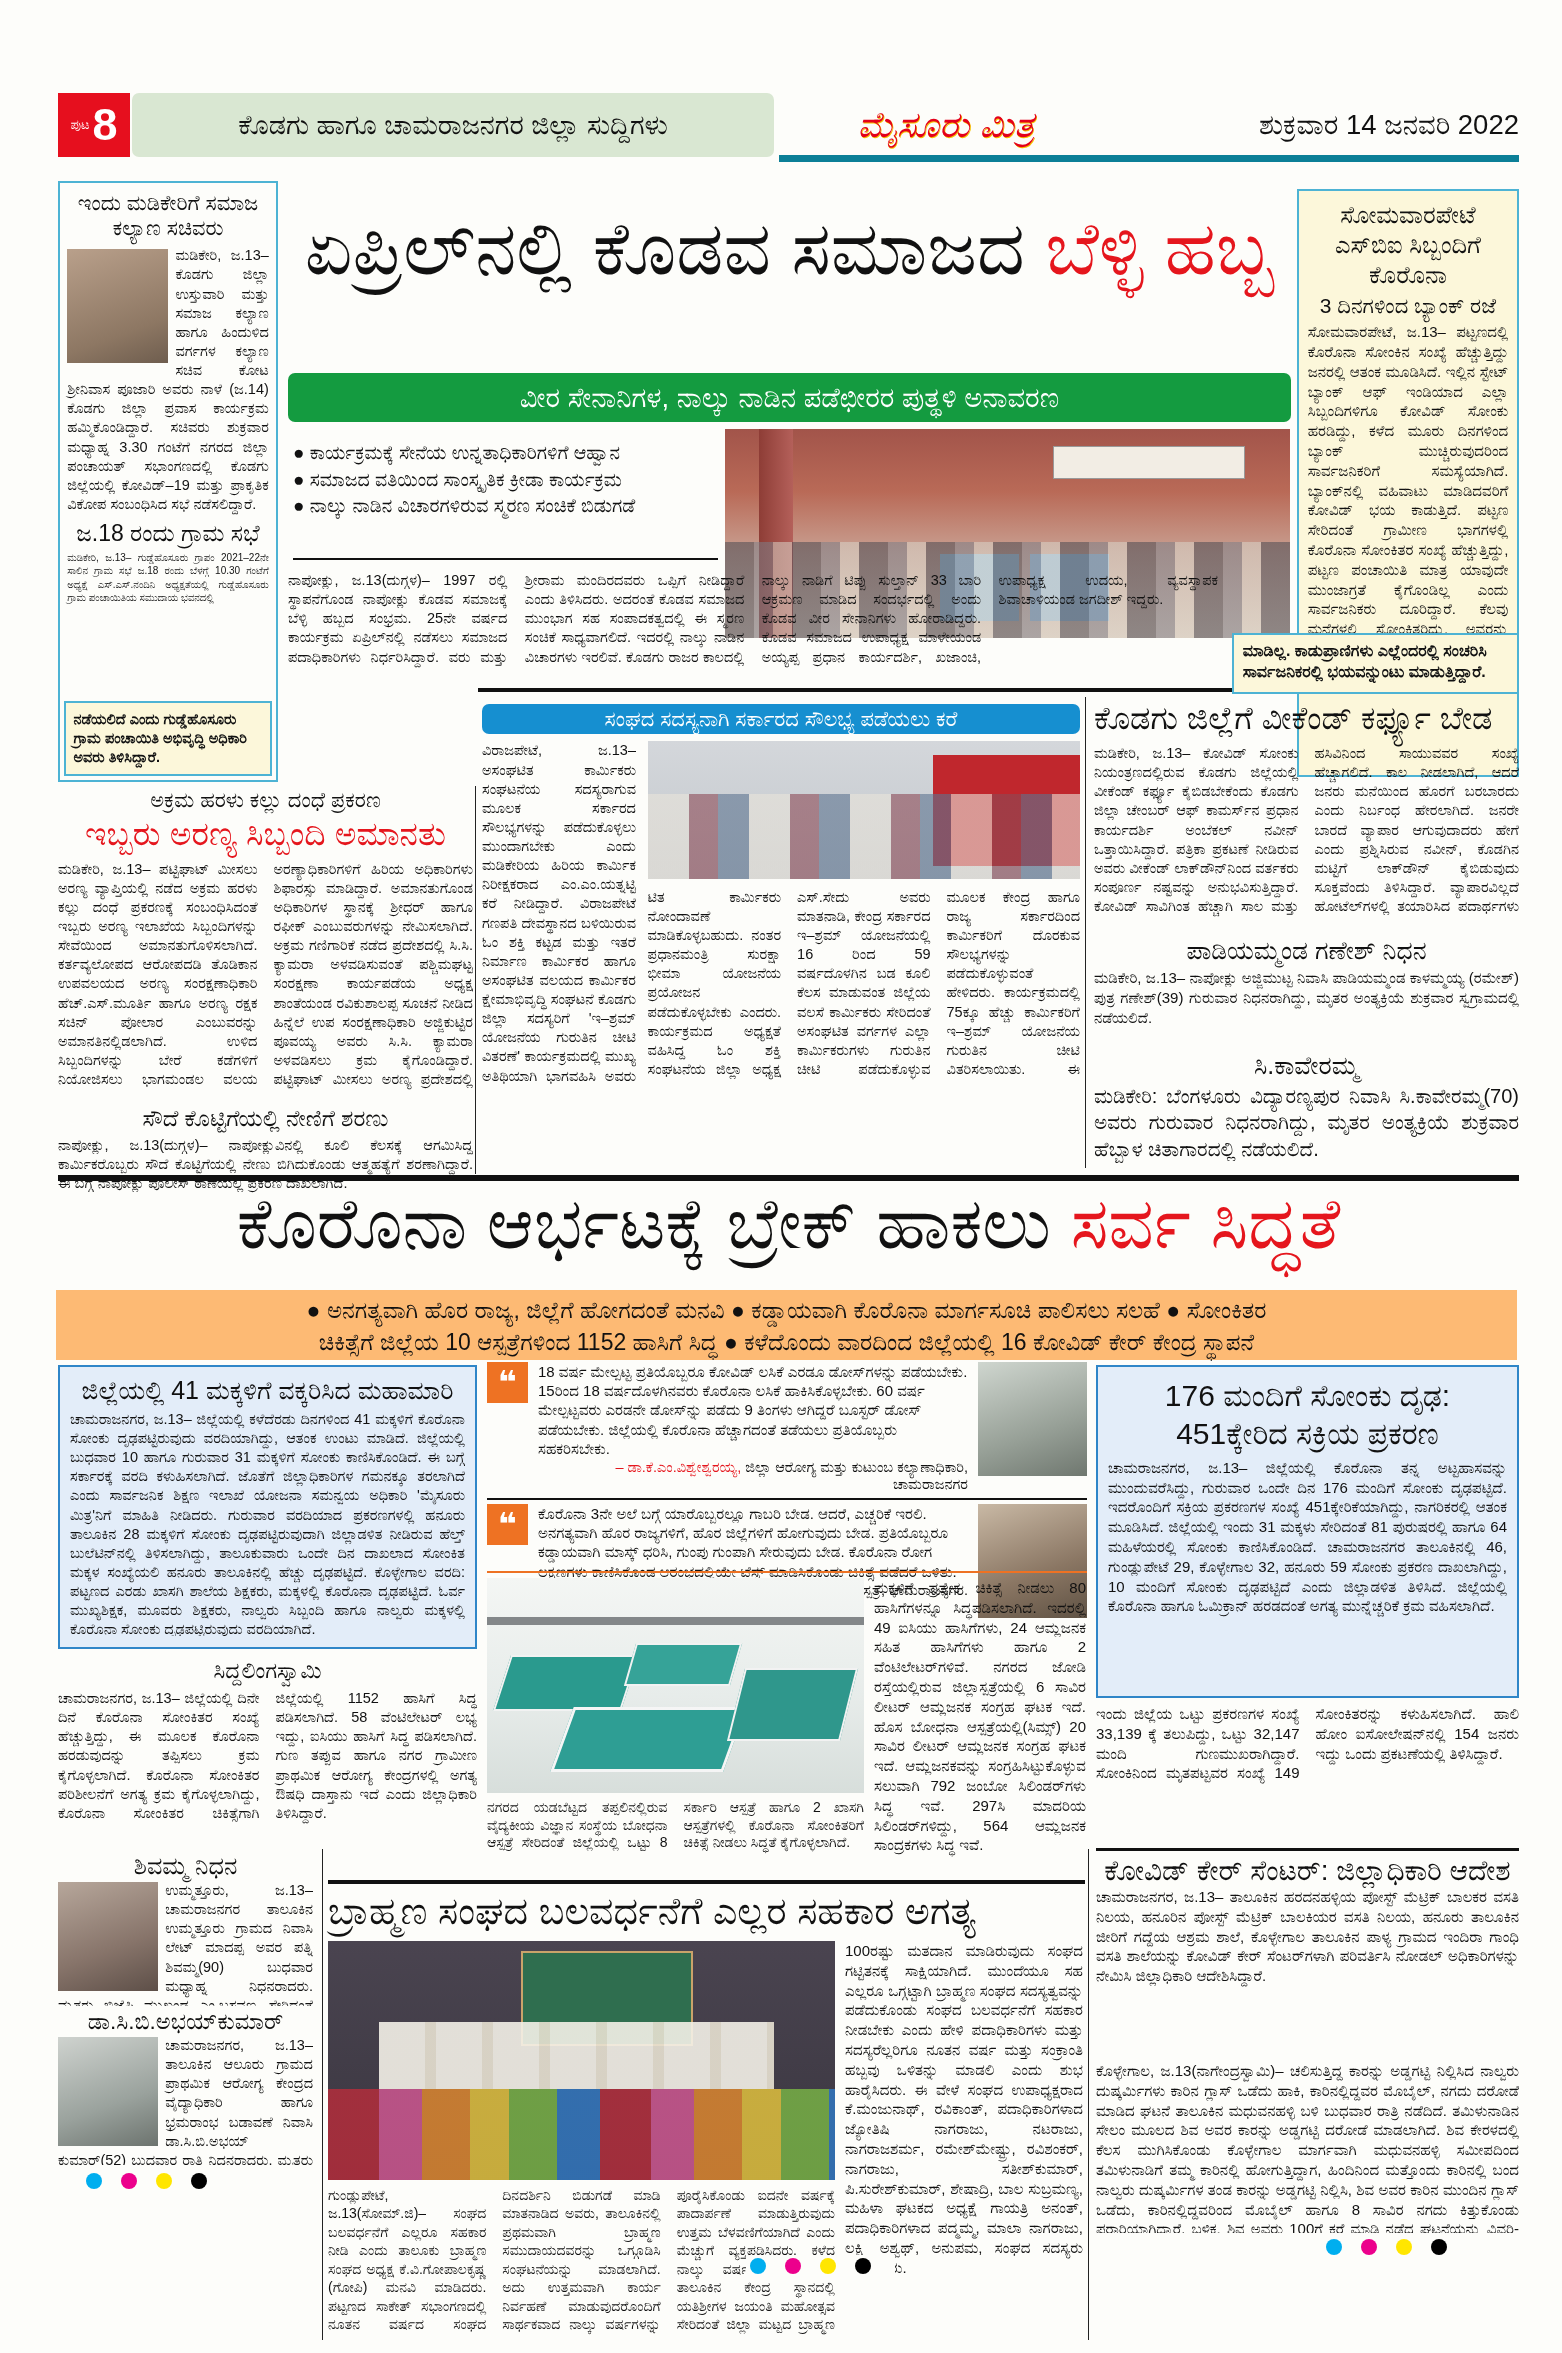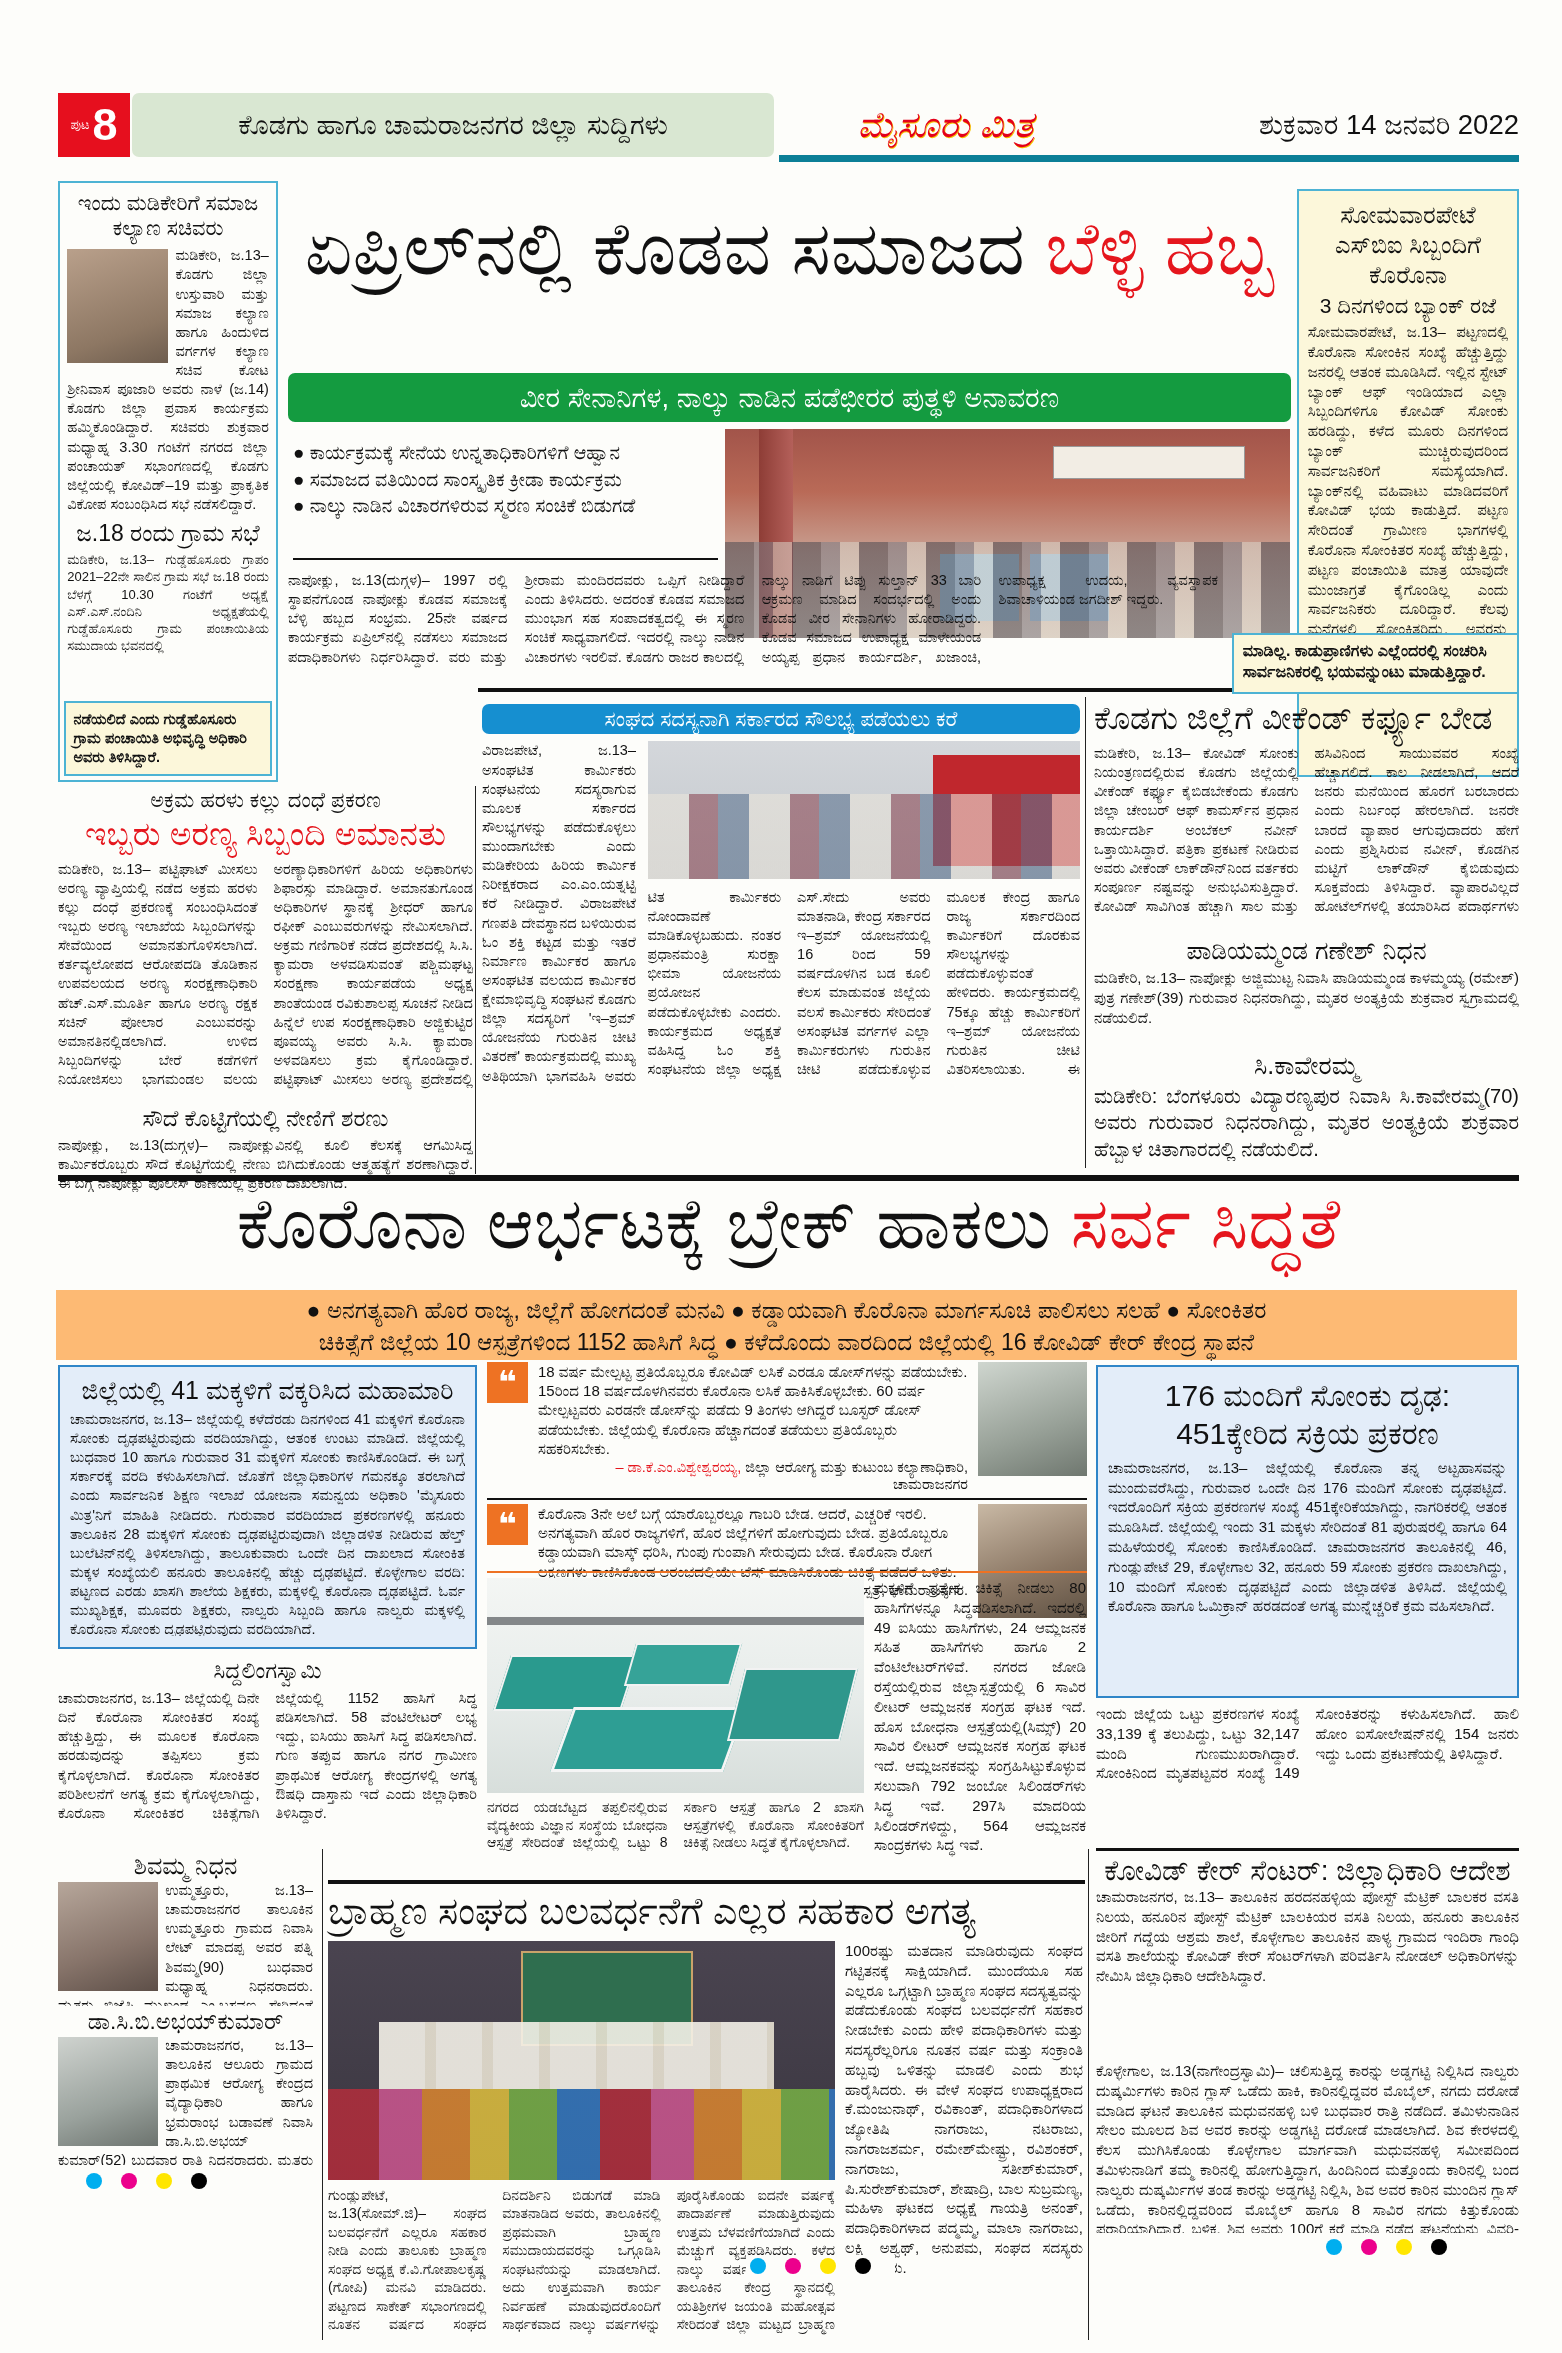--- a/index.html
+++ b/index.html
@@ -36,21 +36,21 @@
   <div class="abs ctr b" style="left:132px;top:93px;width:642px;height:64px;background:#d9e7d2;font-size:27px;line-height:64px;">ಕೊಡಗು ಹಾಗೂ ಚಾಮರಾಜನಗರ ಜಿಲ್ಲಾ ಸುದ್ದಿಗಳು</div>
   <div class="abs ctr b" style="left:790px;top:96px;width:312px;height:58px;color:#e4001b;font-size:36px;line-height:58px;font-style:italic;text-shadow:0.7px 0.7px 0 #f5c400;">ಮೈಸೂರು ಮಿತ್ರ</div>
   <div class="abs b" style="left:1116px;top:96px;width:403px;height:58px;font-size:27.5px;line-height:58px;text-align:right;">ಶುಕ್ರವಾರ 14 ಜನವರಿ 2022</div>
   <div class="abs" style="left:779px;top:155px;width:740px;height:7.2px;background:#0c7f97;"></div>
 
   <div class="abs" style="left:58px;top:181px;width:220px;height:601px;border:2.2px solid #4db3d4;padding:7.2px;">
     <div class="ctr b" style="font-size:21px;line-height:1.2;margin-bottom:5.8px;">ಇಂದು ಮಡಿಕೇರಿಗೆ ಸಮಾಜ ಕಲ್ಯಾಣ ಸಚಿವರು</div>
     <div class="photo" style="float:left;width:101px;height:114px;margin:2.9px 7.2px 2.9px 0;"></div>
     <div class="body-txt jus" style="font-size:14.5px;">ಮಡಿಕೇರಿ, ಜ.13– ಕೊಡಗು ಜಿಲ್ಲಾ ಉಸ್ತುವಾರಿ ಮತ್ತು ಸಮಾಜ ಕಲ್ಯಾಣ ಹಾಗೂ ಹಿಂದುಳಿದ ವರ್ಗಗಳ ಕಲ್ಯಾಣ ಸಚಿವ ಕೋಟ ಶ್ರೀನಿವಾಸ ಪೂಜಾರಿ ಅವರು ನಾಳೆ (ಜ.14) ಕೊಡಗು ಜಿಲ್ಲಾ ಪ್ರವಾಸ ಕಾರ್ಯಕ್ರಮ ಹಮ್ಮಿಕೊಂಡಿದ್ದಾರೆ. ಸಚಿವರು ಶುಕ್ರವಾರ ಮಧ್ಯಾಹ್ನ 3.30 ಗಂಟೆಗೆ ನಗರದ ಜಿಲ್ಲಾ ಪಂಚಾಯತ್ ಸಭಾಂಗಣದಲ್ಲಿ ಕೊಡಗು ಜಿಲ್ಲೆಯಲ್ಲಿ ಕೋವಿಡ್–19 ಮತ್ತು ಪ್ರಾಕೃತಿಕ ವಿಕೋಪ ಸಂಬಂಧಿಸಿದ ಸಭೆ ನಡೆಸಲಿದ್ದಾರೆ.</div>
     <div class="ctr b" style="font-size:23px;margin:5.8px 0 4.3px 0;clear:both;">ಜ.18 ರಂದು ಗ್ರಾಮ ಸಭೆ</div>
-    <div class="body-txt jus" style="font-size:13px;">ಮಡಿಕೇರಿ, ಜ.13– ಗುಡ್ಡೆಹೊಸೂರು ಗ್ರಾಪಂ 2021–22ನೇ ಸಾಲಿನ ಗ್ರಾಮ ಸಭೆ ಜ.18 ರಂದು ಬೆಳಗ್ಗೆ 10.30 ಗಂಟೆಗೆ ಅಧ್ಯಕ್ಷೆ ಎಸ್.ಎಸ್.ನಂದಿನಿ ಅಧ್ಯಕ್ಷತೆಯಲ್ಲಿ ಗುಡ್ಡೆಹೊಸೂರು ಗ್ರಾಮ ಪಂಚಾಯಿತಿಯ ಸಮುದಾಯ ಭವನದಲ್ಲಿ</div>
+    <div class="body-txt jus" style="font-size:10px;">ಮಡಿಕೇರಿ, ಜ.13– ಗುಡ್ಡೆಹೊಸೂರು ಗ್ರಾಪಂ 2021–22ನೇ ಸಾಲಿನ ಗ್ರಾಮ ಸಭೆ ಜ.18 ರಂದು ಬೆಳಗ್ಗೆ 10.30 ಗಂಟೆಗೆ ಅಧ್ಯಕ್ಷೆ ಎಸ್.ಎಸ್.ನಂದಿನಿ ಅಧ್ಯಕ್ಷತೆಯಲ್ಲಿ ಗುಡ್ಡೆಹೊಸೂರು ಗ್ರಾಮ ಪಂಚಾಯಿತಿಯ ಸಮುದಾಯ ಭವನದಲ್ಲಿ</div>
     <div class="ybox abs" style="left:4.3px;right:4.3px;bottom:4.3px;padding:7.2px;font-size:14.5px;font-weight:bold;line-height:1.3;">ನಡೆಯಲಿದೆ ಎಂದು ಗುಡ್ಡೆಹೊಸೂರು ಗ್ರಾಮ ಪಂಚಾಯಿತಿ ಅಭಿವೃದ್ಧಿ ಅಧಿಕಾರಿ ಅವರು ತಿಳಿಸಿದ್ದಾರೆ.</div>
   </div>
 
   <div class="abs ctr b" style="left:288px;top:212px;width:1003px;height:138px;font-size:74px;line-height:1.0;">
     <span>ಏಪ್ರಿಲ್‌ನಲ್ಲಿ ಕೊಡವ ಸಮಾಜದ </span><span class="red">ಬೆಳ್ಳಿ ಹಬ್ಬ</span>
   </div>
   <div class="abs ctr b" style="left:288px;top:373px;width:1003px;height:49px;background:#149b40;color:#fff;font-size:27.5px;line-height:49px;">ವೀರ ಸೇನಾನಿಗಳ, ನಾಲ್ಕು ನಾಡಿನ ಪಡೆಛೀರರ ಪುತ್ಥಳಿ ಅನಾವರಣ</div>
   <div class="abs" style="left:293px;top:438px;width:425px;height:122px;border-bottom:2.9px solid #111;">
     <div class="b" style="font-size:19px;margin:4.3px 0;"><span>● </span><span>ಕಾರ್ಯಕ್ರಮಕ್ಕೆ ಸೇನೆಯ ಉನ್ನತಾಧಿಕಾರಿಗಳಿಗೆ ಆಹ್ವಾನ</span></div>
     <div class="b" style="font-size:19px;margin:4.3px 0;"><span>● </span><span>ಸಮಾಜದ ವತಿಯಿಂದ ಸಾಂಸ್ಕೃತಿಕ ಕ್ರೀಡಾ ಕಾರ್ಯಕ್ರಮ</span></div>

